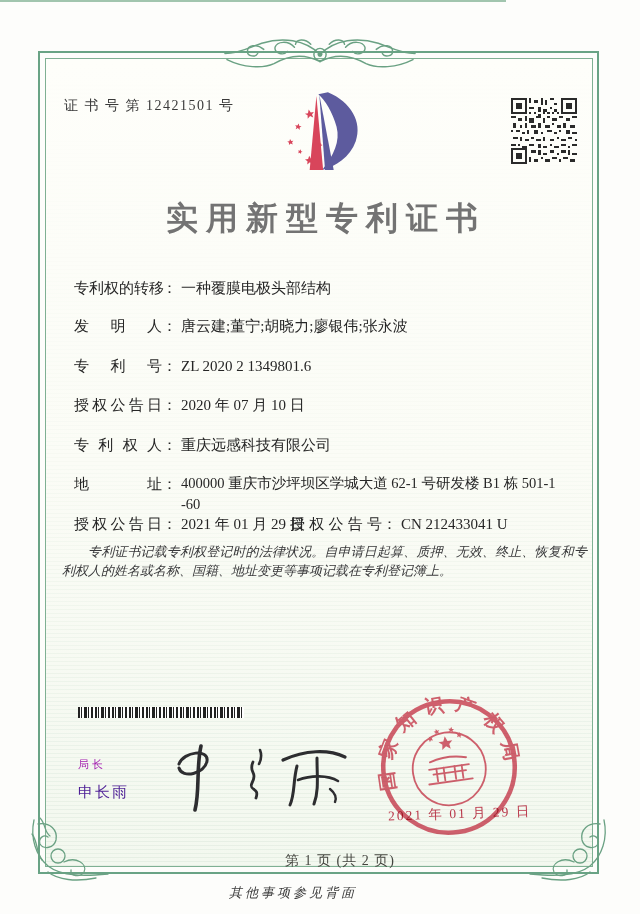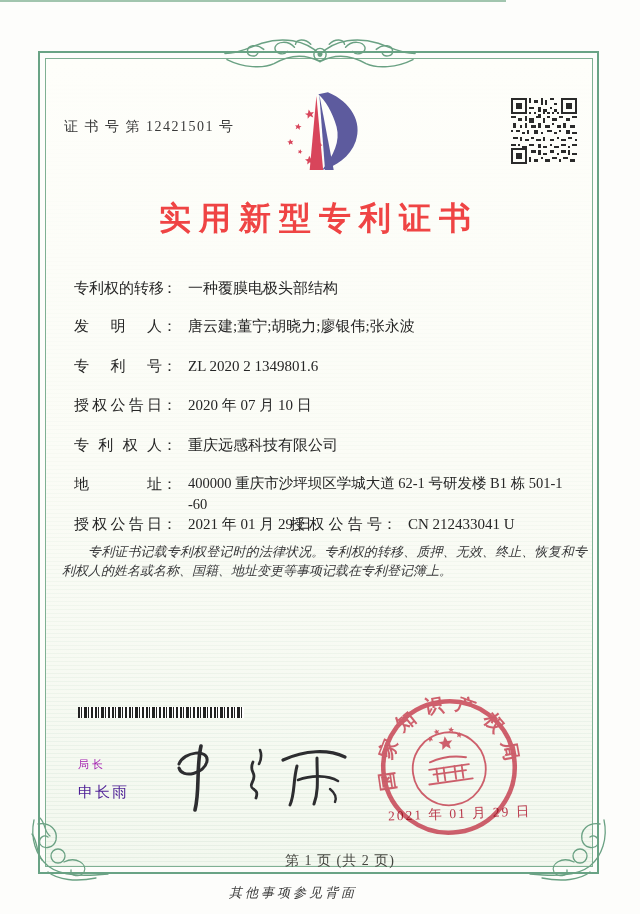--- a/index.html
+++ b/index.html
@@ -14,29 +14,29 @@
   .scan-edge{left:0;top:0;width:506px;height:2px;background:#8ab79b;opacity:.8;}
   
   .frame-outer{left:38px;top:51px;width:561px;height:823px;border:2.5px solid #69a385;box-sizing:border-box;z-index:1;}
   .frame-inner{left:45px;top:58px;width:548px;height:809px;border:1px solid #7fb093;box-sizing:border-box;z-index:1;
     background:linear-gradient(180deg,#fefefa 0%,#fbfcf6 50%,#f3f8ef 100%);}
   .texture{left:46px;top:59px;width:546px;height:807px;z-index:1;
     background:repeating-linear-gradient(0deg,rgba(120,170,140,.10) 0 1px,transparent 1px 4px);
     -webkit-mask-image:linear-gradient(180deg,transparent 0%,rgba(0,0,0,.25) 45%,#000 100%);
             mask-image:linear-gradient(180deg,transparent 0%,rgba(0,0,0,.25) 45%,#000 100%);}
   .content{z-index:3;}
-  .cert-no{left:64px;top:97px;font-size:14px;letter-spacing:1.5px;color:#3a3a3a;margin-top:21px;}
+  .cert-no{left:64px;top:97px;font-size:14px;letter-spacing:1.5px;color:#3a3a3a;}
   .logo{left:278px;top:88px;width:96px;height:92px;}
   .qr{left:511px;top:98px;width:66px;height:66px;}
-  .title{left:40px;top:197px;width:558px;text-align:center;font-size:32px;font-weight:700;
-    letter-spacing:8px;color:#ef4444;}
+  .title{left:47px;top:197px;width:558px;text-align:center;font-size:32px;font-weight:700;
+    letter-spacing:8px;color:#737373;}
   .row{left:74px;width:512px;font-size:15px;color:#262626;line-height:22px;white-space:nowrap;}
   .lbl{display:inline-block;width:88px;text-align:justify;text-align-last:justify;vertical-align:top;}
   .colon{display:inline-block;margin-right:4px;vertical-align:top;}
-  .val{display:inline-block;vertical-align:top;white-space:pre-line;margin-left:7px;}
+  .val{display:inline-block;vertical-align:top;white-space:pre-line;}
   .row-addr .val{width:406px;line-height:21px;font-size:14.5px;}
   .grant-no{position:absolute;left:216px;top:0;white-space:nowrap;}
   .paras{left:62px;top:543px;width:525px;font-size:13px;line-height:18.5px;color:#38383a;
     font-style:italic;}
   .paras p{margin:0;text-indent:2em;text-align:justify;}
   .barcode{left:78px;top:707px;width:166px;height:11px;
     background:repeating-linear-gradient(90deg,#222 0 2px,#fff 2px 3px,#222 3px 4px,#fff 4px 6px,#222 6px 9px,#fff 9px 10px,#222 10px 11px,#fff 11px 13px,#222 13px 15px,#fff 15px 17px);}
   .signer-title{left:78px;top:757px;font-size:11px;letter-spacing:3px;color:#a21caf;font-family:"Liberation Sans","DejaVu Sans",sans-serif;}
   .signer-name{left:78px;top:783px;font-size:15px;letter-spacing:2px;color:#4c1d95;font-family:"Liberation Sans","DejaVu Sans",sans-serif;}
   .signature{left:165px;top:733px;width:185px;height:82px;}
@@ -158,21 +158,21 @@
 -60</span>
 </div>
 <div class="abs content row" style="top:513px">
   <span class="lbl">授权公告日</span><span class="colon">：</span><span class="val">2021 年 01 月 29 日</span>
   <span class="grant-no">
     <span class="lbl" style="width:92px">授权公告号</span><span class="colon">：</span><span class="val">CN 212433041 U</span>
   </span>
 </div>
 
 <div class="abs content paras">
-  <p>专利证书记载专利权登记时的法律状况。专利权的转移、质押、无效、终止、恢复和专利权人的姓名或名称、国籍、地址变更等事项记载在专利登记簿上。</p>
+  <p>专利证书记载专利权登记时的法律状况。自申请日起算、质押、无效、终止、恢复和专利权人的姓名或名称、国籍、地址变更等事项记载在专利登记簿上。</p>
 </div>
 
 <div class="abs content barcode"></div>
 <div class="abs content signer-title">局长</div>
 <div class="abs content signer-name">申长雨</div>
 
 <svg class="abs content signature" viewBox="0 0 185 80">
   <g fill="none" stroke="#2d2d30" stroke-linecap="round" stroke-linejoin="round">
     <path d="M36,12 C31,34 35,56 30,76" stroke-width="3.6"></path>
     <path d="M14,30 C19,17 44,15 42,27 C40,40 17,45 14,34" stroke-width="3"></path>

